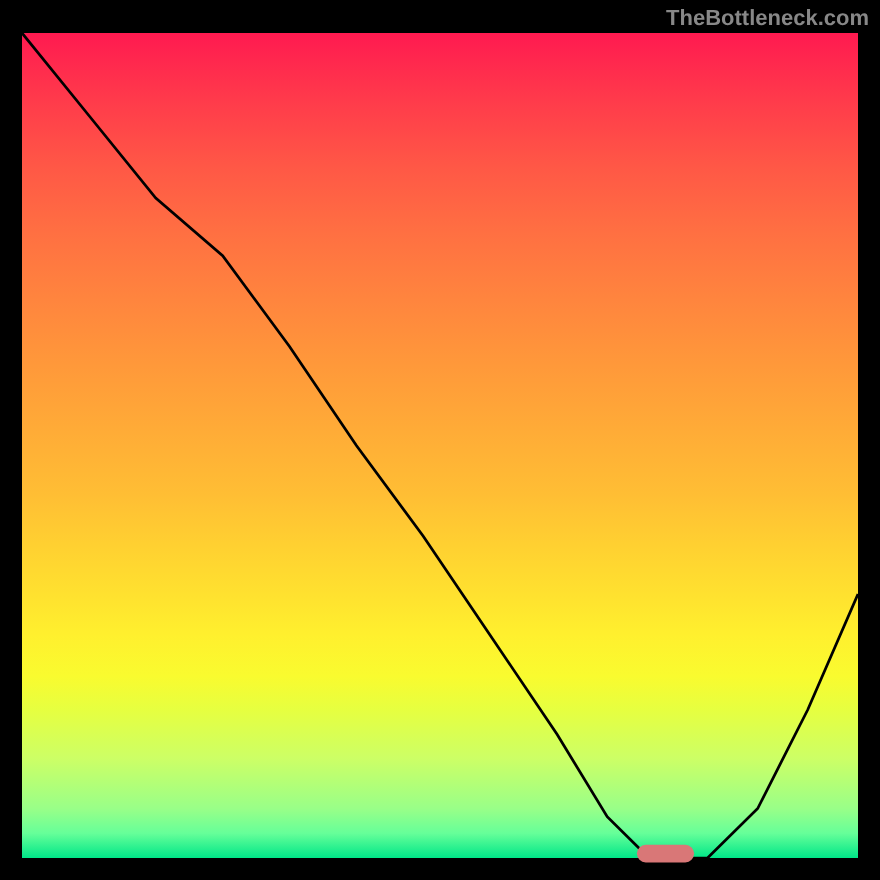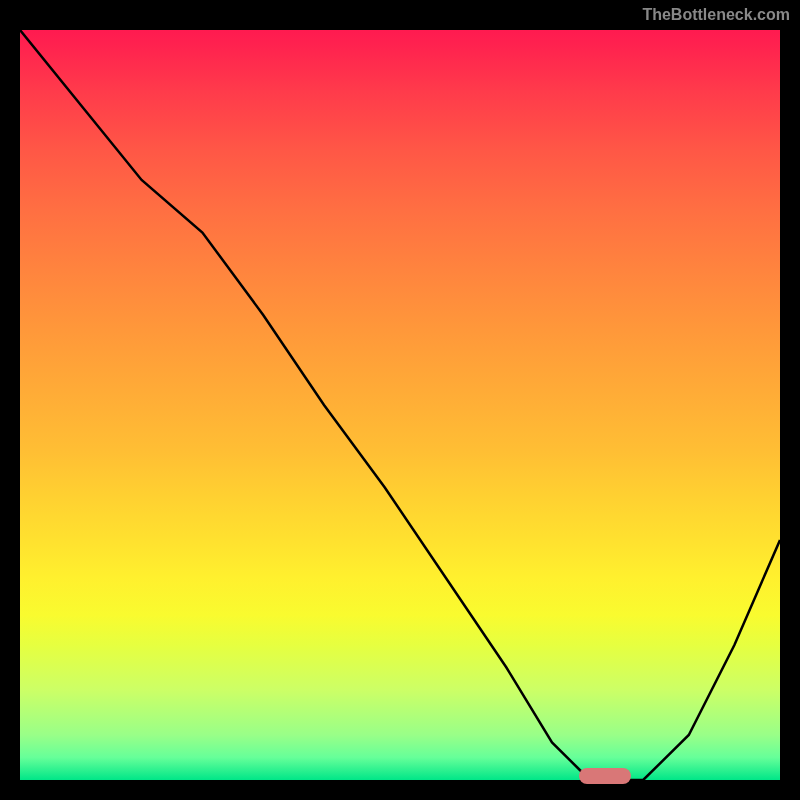--- a/index.html
+++ b/index.html
@@ -9,21 +9,21 @@
     height: 800px;
     background: #000;
     font-family: Arial, sans-serif;
     position: relative;
   }
   .watermark {
     position: absolute;
     top: 6px;
     right: 10px;
     color: #888;
-    font-size: 16px;
+    font-size: 20px;
     font-weight: bold;
     z-index: 10;
   }
   .plot-area {
     position: absolute;
     left: 20px;
     top: 30px;
     width: 760px;
     height: 750px;
     background: linear-gradient(to bottom,

